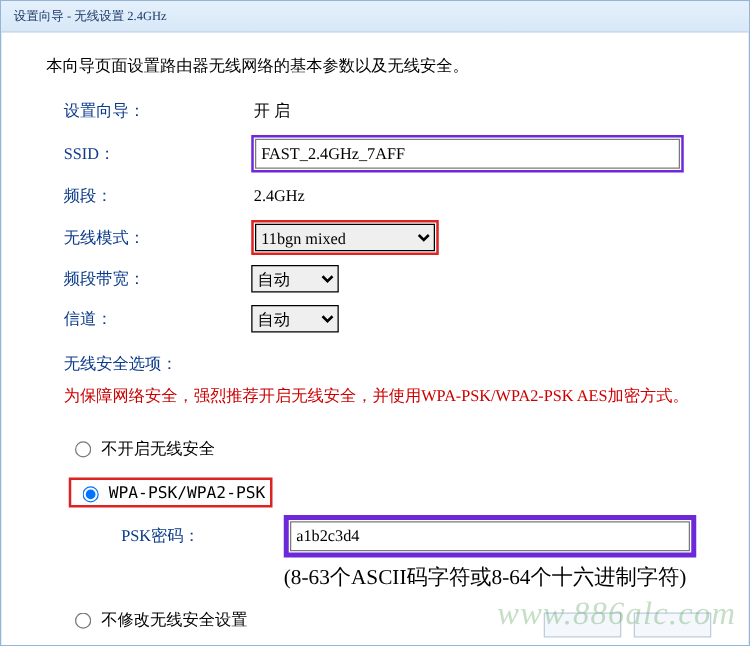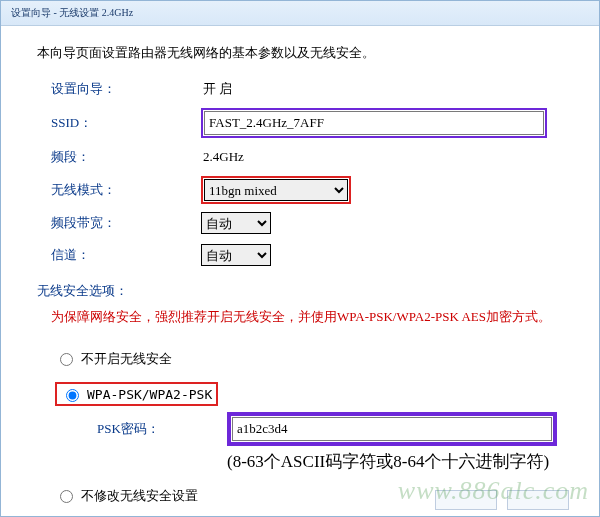--- a/index.html
+++ b/index.html
@@ -203,21 +203,21 @@
       </div>
 
       <div class="row">
         <div class="label">信道：</div>
         <select class="native" style="width:70px">
           <option>自动</option>
         </select>
       </div>
     </div>
 
-    <div class="section-head" style="">无线安全选项：</div>
+    <div class="section-head" style="margin-left:14px">无线安全选项：</div>
 
     <div class="warn">为保障网络安全，强烈推荐开启无线安全，并使用WPA-PSK/WPA2-PSK AES加密方式。</div>
 
     <div class="radio-row">
       <input type="radio" name="sec" style="">
       <span class="radio-label">不开启无线安全</span>
     </div>
 
     <div class="radio-row">
       <span class="radio-wrap-hi">

